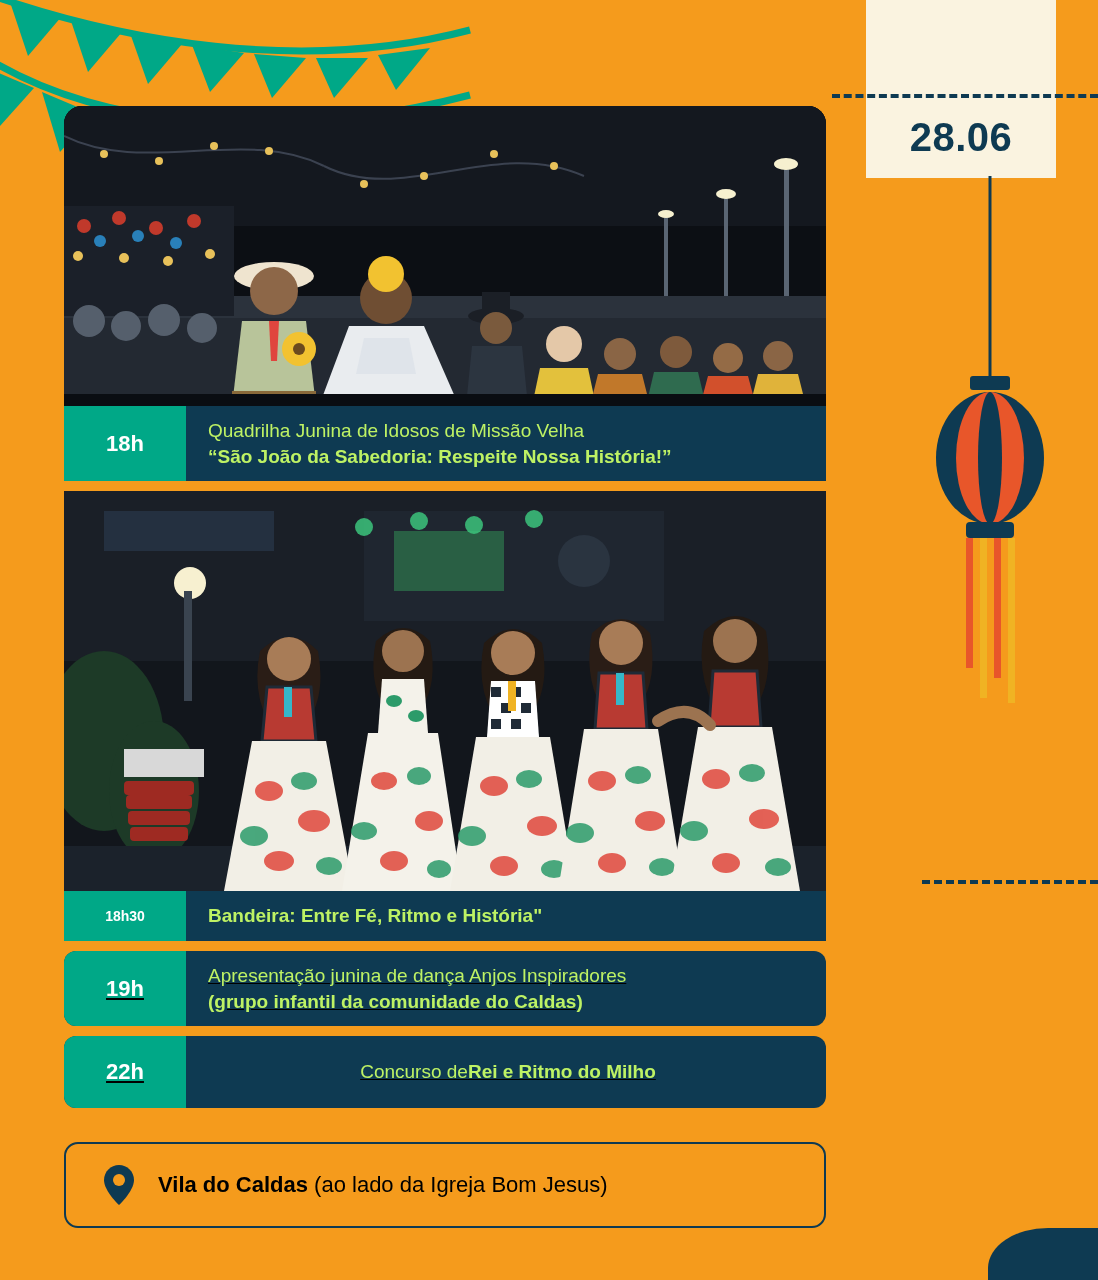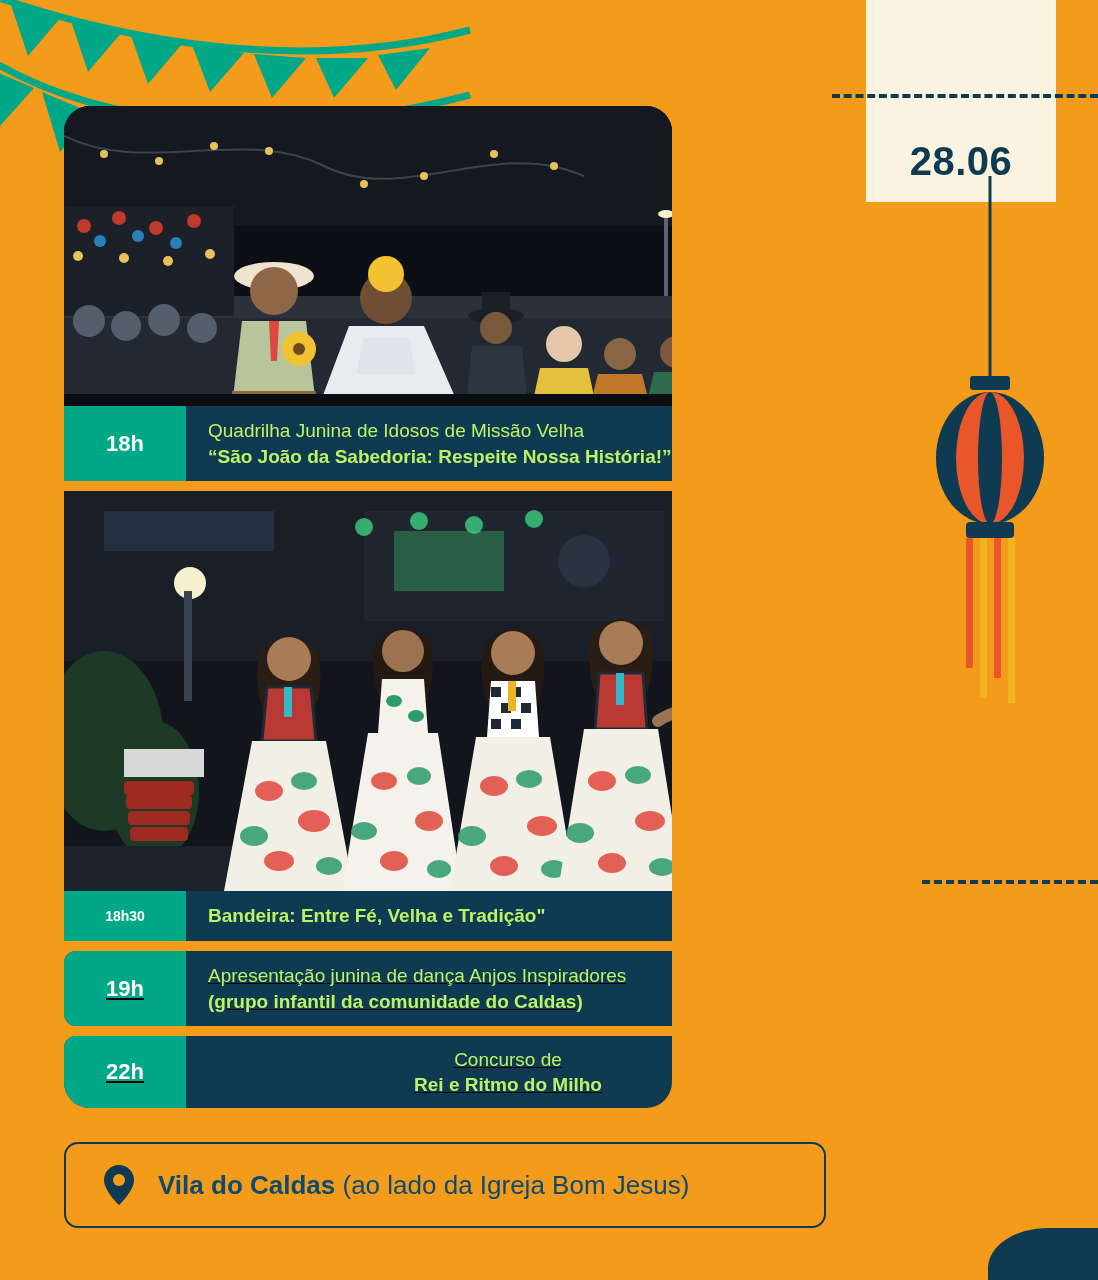--- a/index.html
+++ b/index.html
@@ -22,21 +22,21 @@
     width: 520px; height: 200px;
     pointer-events: none;
   }
 
   
   .date-tab {
     position: absolute;
     top: 0;
     left: 866px;
     width: 190px;
-    height: 202px;
+    height: 178px;
     background: #FAF3E0;
     display: flex;
     align-items: flex-end;
     justify-content: center;
     padding-bottom: 18px;
     box-sizing: border-box;
   }
   .date-tab .date-text {
     font-size: 40px;
     font-weight: bold;
@@ -60,22 +60,22 @@
     left: 930px;
     width: 120px;
     height: 560px;
   }
 
   
   .card {
     position: absolute;
     top: 106px;
     left: 64px;
-    width: 608px;
-    border-radius: 26px;
+    width: 762px;
+    border-radius: 4px;
     overflow: hidden;
   }
 
   .photo {
     width: 762px;
     position: relative;
     overflow: hidden;
     background: #111;
   }
   .photo.p1 { height: 300px; border-top-left-radius: 18px; border-top-right-radius: 18px; }
@@ -128,22 +128,22 @@
     height: 86px;
     border: 2.5px solid #0E3A52;
     border-radius: 14px;
     box-sizing: border-box;
     display: flex;
     align-items: center;
     padding-left: 36px;
   }
   .location .pin { margin-right: 22px; display: flex; align-items: center; }
   .location .loc-text {
-    color: #0c4a6e;
-    font-size: 26px;
+    color: #000000;
+    font-size: 22px;
     text-align: right;
   }
   .location .loc-text .b { font-weight: bold; }
 
   
   .corner-blob {
     position: absolute;
     right: 0; bottom: 0;
     width: 110px; height: 52px;
     background: #0E3A52;
@@ -457,39 +457,39 @@
           </g>
           <path d="M594,230 q30,-20 52,4" stroke="#9c7350" stroke-width="12" fill="none" stroke-linecap="round"></path>
         </g>
       </g>
     </svg>
   </div>
 
   <div class="row">
     <div class="time-cell small">18h30</div>
     <div class="desc-cell">
-      <div class="b">Bandeira: Entre Fé, Velha e Tradição"</div>
+      <div class="b">Bandeira: Entre Fé, Ritmo e História"</div>
     </div>
   </div>
 
   <div class="spacer"></div>
 
   <div class="row block-rounded-all">
     <div class="time-cell">19h</div>
     <div class="desc-cell">
       <span>Apresentação junina de dança Anjos Inspiradores</span>
       <span class="b">(grupo infantil da comunidade do Caldas)</span>
     </div>
   </div>
 
   <div class="spacer"></div>
 
   <div class="row block-rounded-all" style="height:72px">
     <div class="time-cell">22h</div>
-    <div class="desc-cell" style="flex-direction:column; align-items:center">
+    <div class="desc-cell" style="flex-direction:row; align-items:center">
       <span>Concurso de </span>
         <span class="b">Rei e Ritmo do Milho</span>
     </div>
   </div>
 </div>
 
 <div class="location">
   <span class="pin">
     <svg width="34" height="44" viewBox="0 0 34 44" xmlns="http://www.w3.org/2000/svg">
       <path d="M17,2 C8.7,2 2,8.7 2,17 C2,28 17,42 17,42 C17,42 32,28 32,17 C32,8.7 25.3,2 17,2 Z" fill="#0E3A52"></path>

